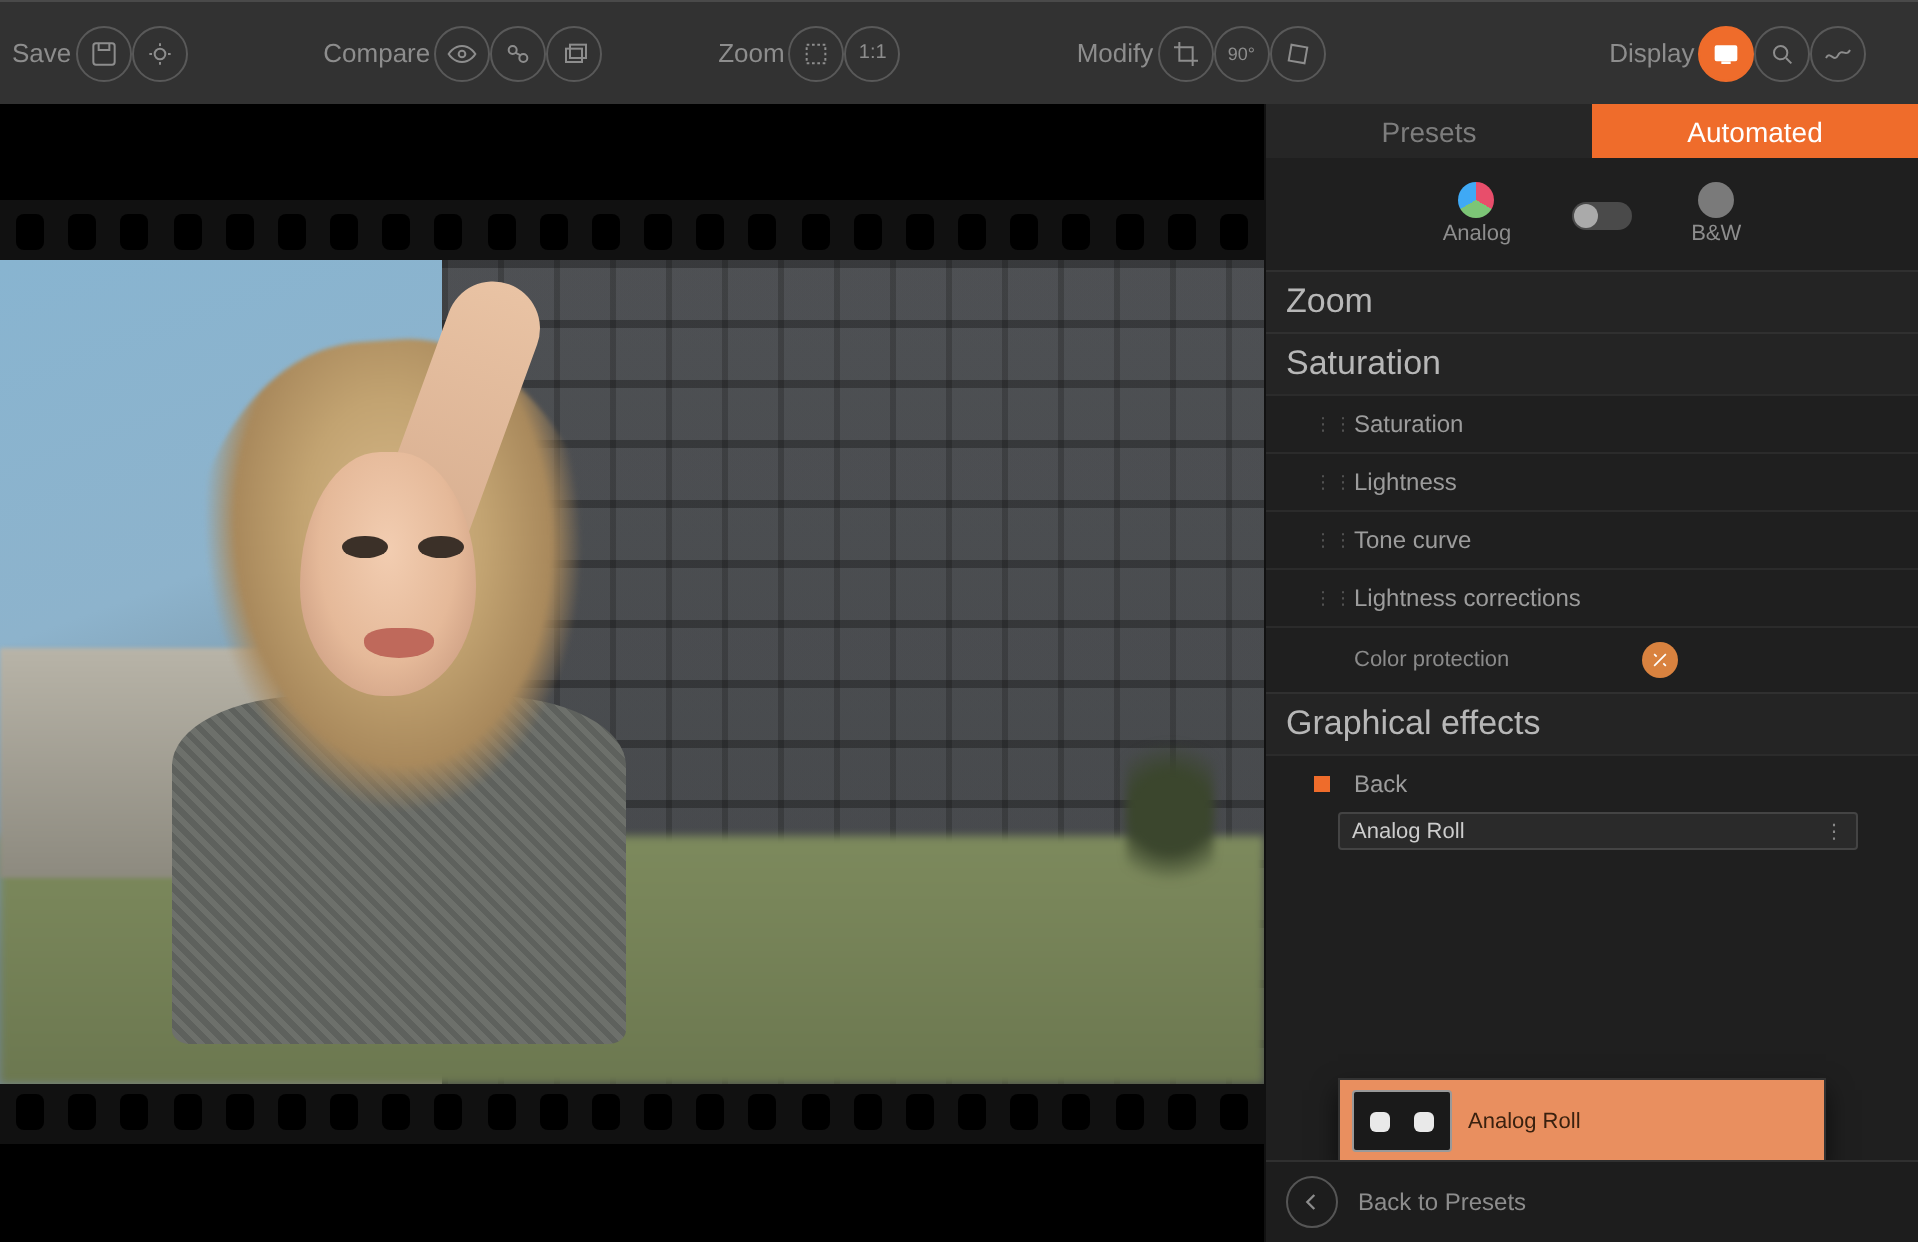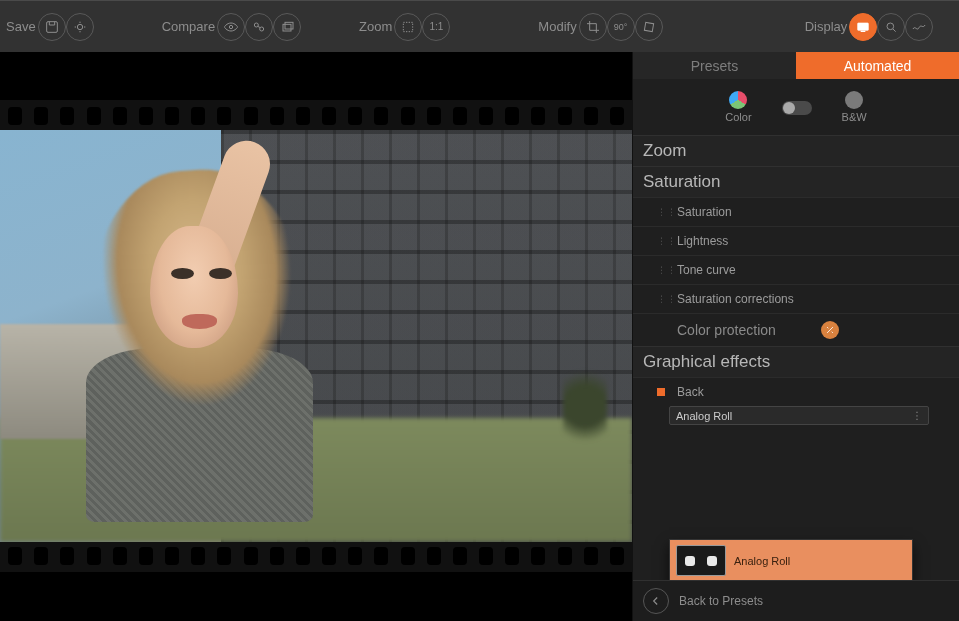--- a/index.html
+++ b/index.html
@@ -149,21 +149,21 @@
   .sec-head {
     padding:5px 10px; font-size:17px; color:#b7b7b7; background:#242424; border-top:1px solid #303030;
   }
   .item-row {
     display:flex; align-items:center; gap:12px;
     padding:7px 10px 7px 24px; border-top:1px solid #2b2b2b;
     color:#9c9c9c; font-size:12px;
   }
   .item-row .dots { color:#555; font-size:9px; letter-spacing:1px; line-height:6px; width:8px; }
   .item-row .sq { width:8px; height:8px; background:#EF6C2B; }
-  .item-row.sub { padding-left:44px; font-size:14px; color:#8a8a8a; }
+  .item-row.sub { padding-left:44px; font-size:11px; color:#8a8a8a; }
   .mini-btn {
     width:18px; height:18px; border-radius:50%; background:#D9823F; display:flex; align-items:center; justify-content:center;
     margin-left:auto; margin-right:110px;
   }
   .mini-btn svg { width:10px; height:10px; stroke:#fff; fill:none; }
   
   .dd-select {
     margin: 0 30px 4px 36px;
     height:19px; border:1px solid #444; border-radius:2px;
     display:flex; align-items:center; padding:0 6px; font-size:11px; color:#ccc;
@@ -370,21 +370,21 @@
   </div>
 
   <div class="panel">
     <div class="tabs">
       <div class="tab">Presets</div>
       <div class="tab active">Automated</div>
     </div>
     <div class="mode-row">
       <div class="mode color">
         <div class="ball"></div>
-        <span>Color</span>
+        <span>Analog</span>
       </div>
       <div class="toggle"></div>
       <div class="mode bw">
         <div class="ball"></div>
         <span>B&amp;W</span>
       </div>
     </div>
 
     <div class="sections">
       <div class="sec-head">Zoom</div>
@@ -397,21 +397,21 @@
       <div class="item-row">
         <span class="dots">⋮⋮</span>
         <span>Lightness</span>
       </div>
       <div class="item-row">
         <span class="dots">⋮⋮</span>
         <span>Tone curve</span>
       </div>
       <div class="item-row">
         <span class="dots">⋮⋮</span>
-        <span>Saturation corrections</span>
+        <span>Lightness corrections</span>
       </div>
       <div class="item-row sub">
         <span>Color protection</span>
         <div class="mini-btn">
             <svg viewBox="0 0 24 24">
               <path d="M5 19L19 5M5 5l3 3M16 16l3 3" stroke="#fff" stroke-width="2"></path>
             </svg>
           </div>
       </div>
 

